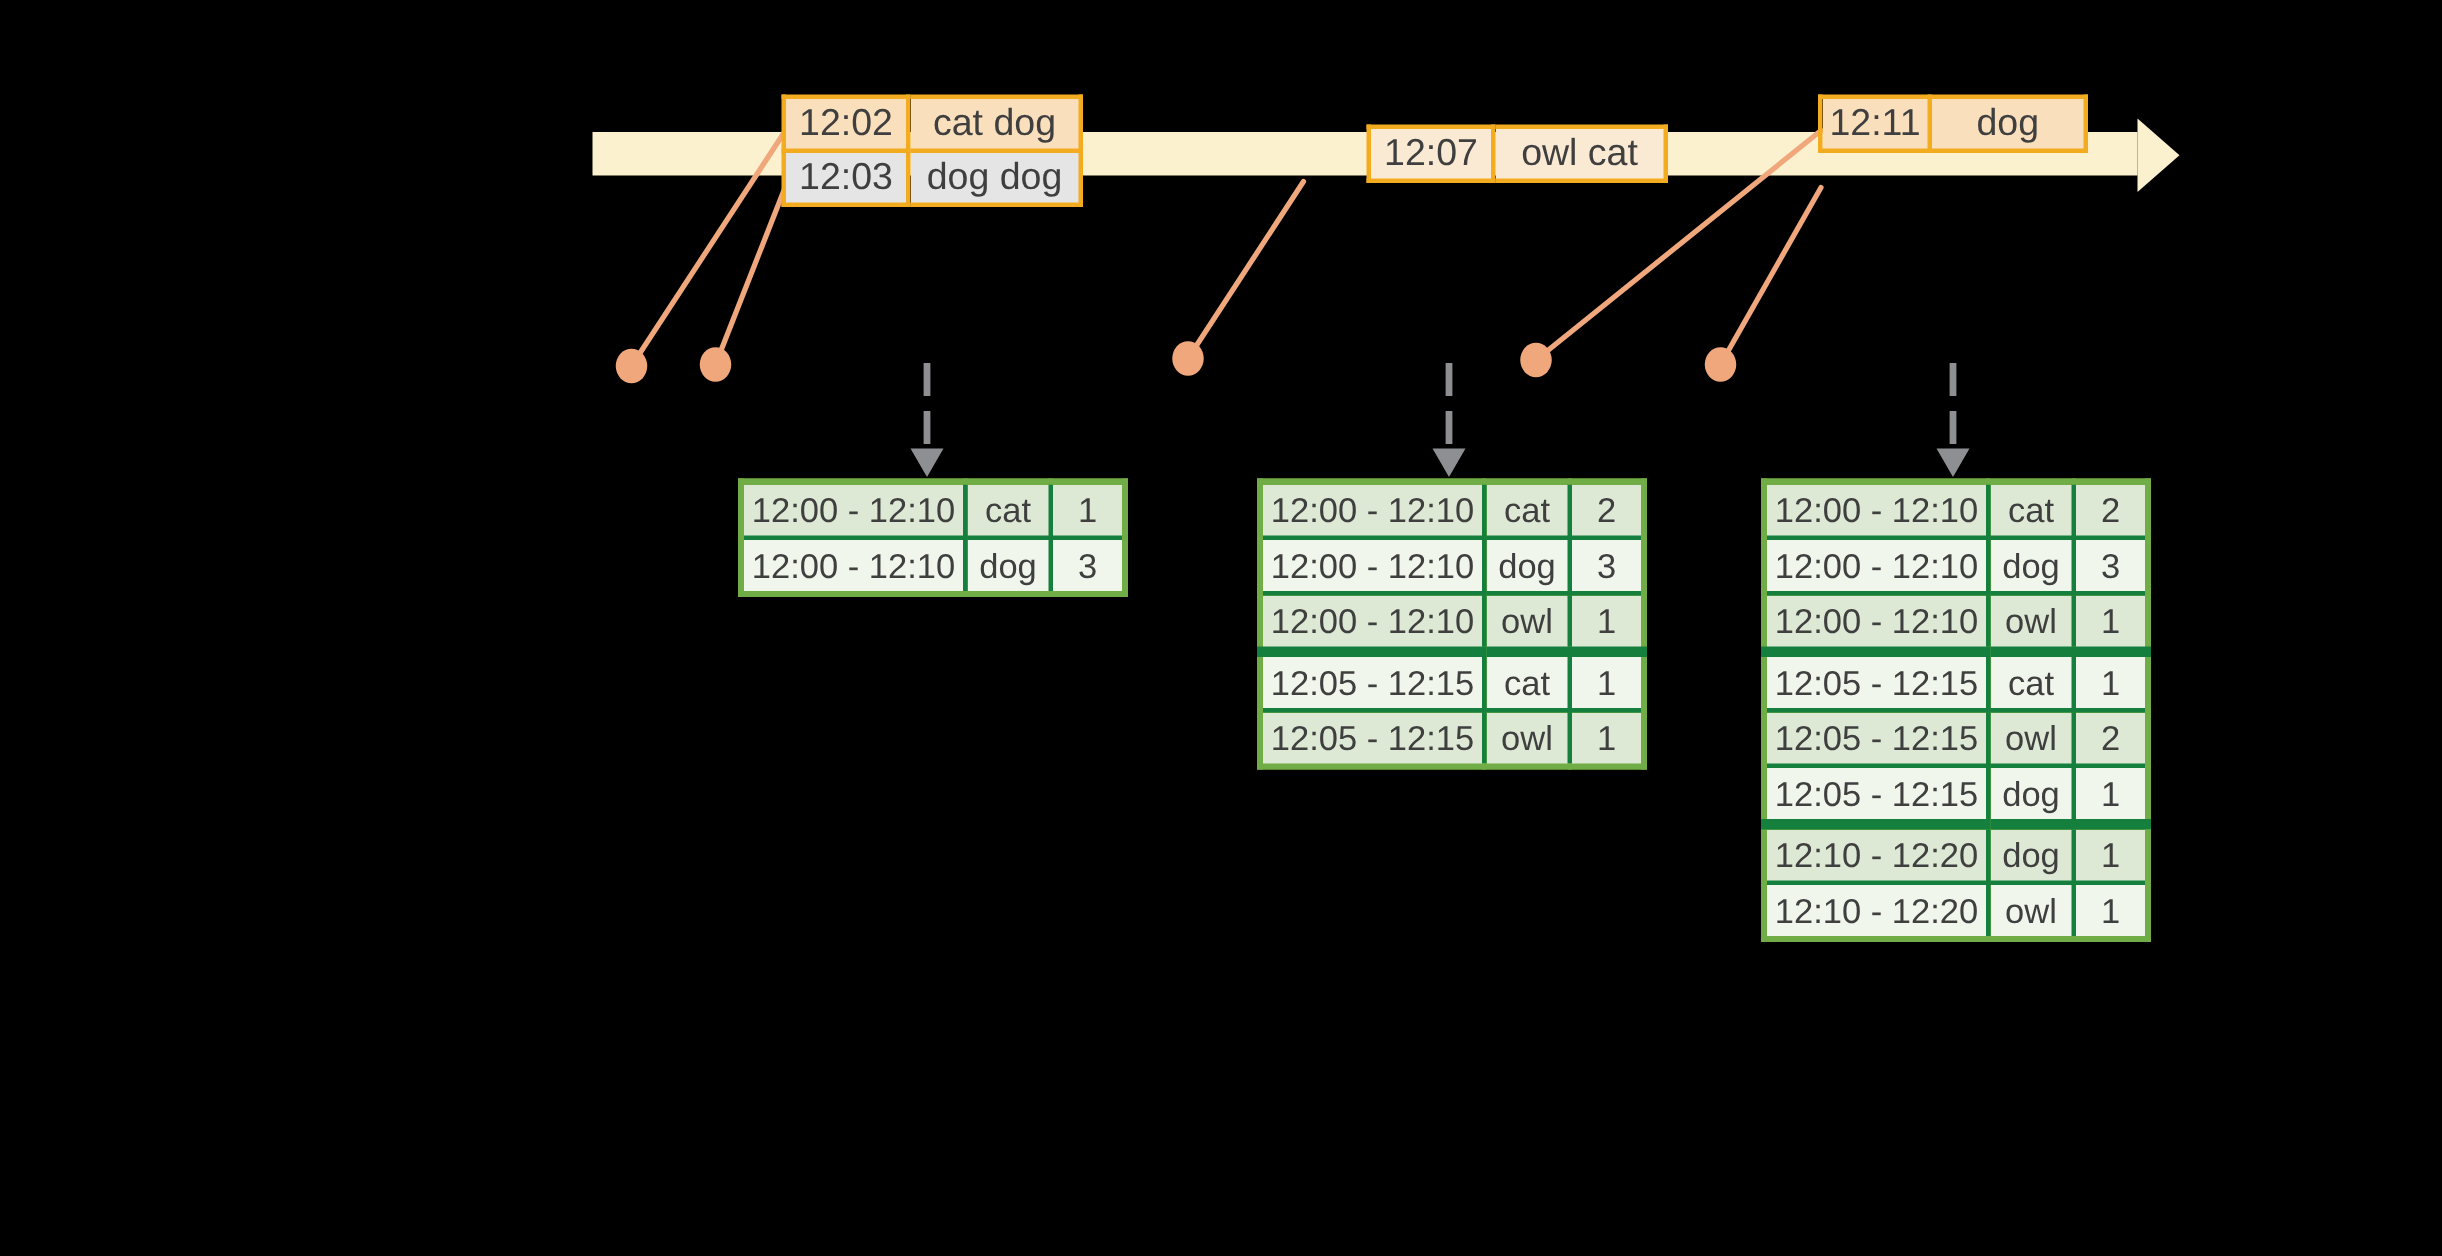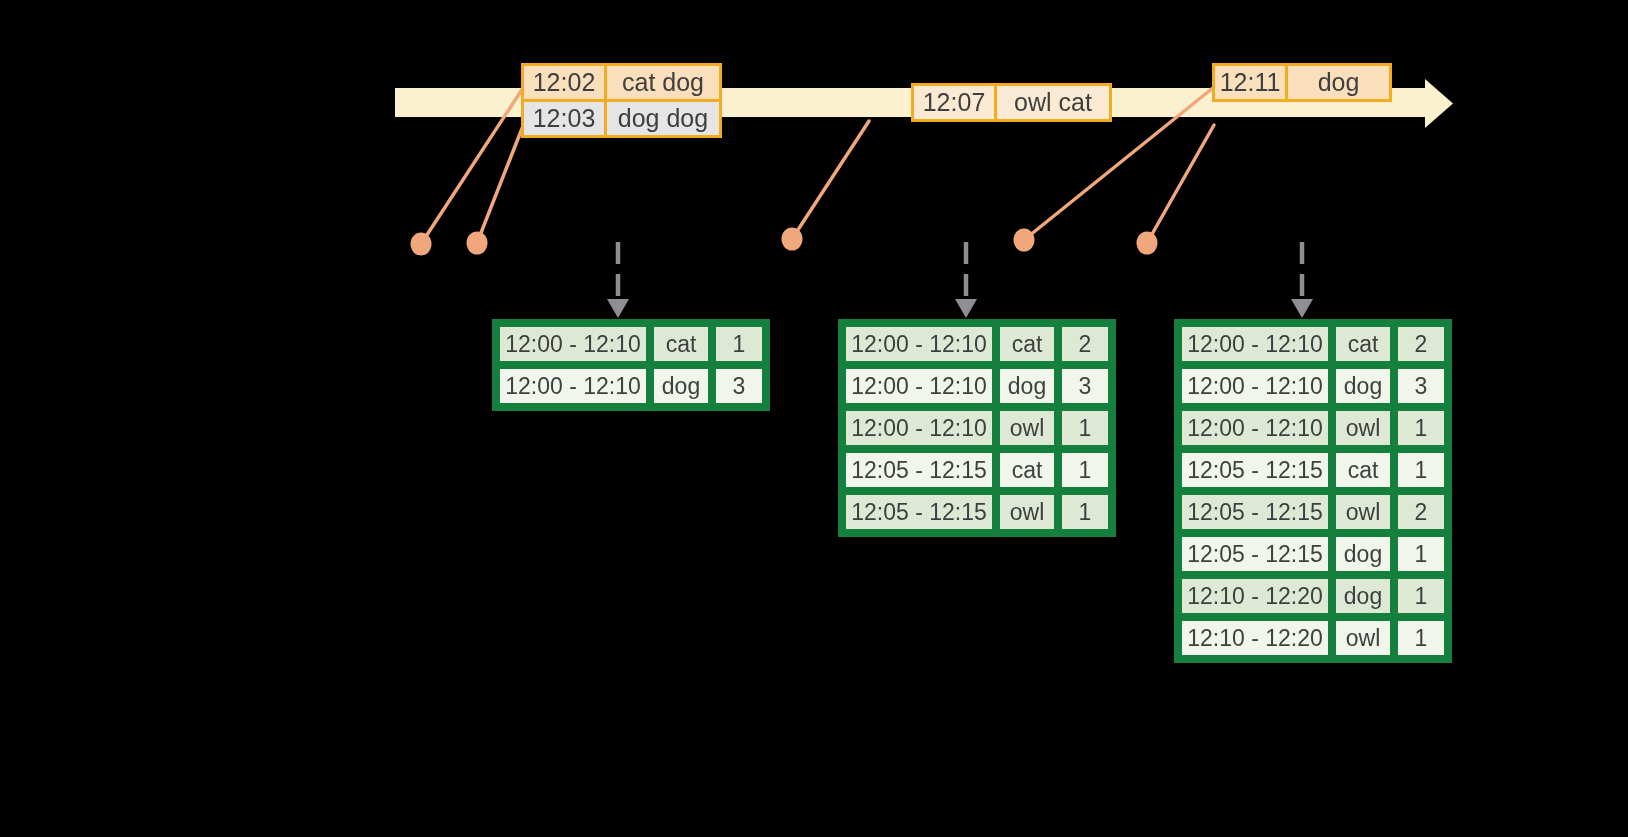--- a/index.html
+++ b/index.html
@@ -25,21 +25,21 @@
   tr.shade-dark td{background:#F9DFBC;}
   tr.shade-light td{background:#e5e5e5;}
   tr.shade-mid td{background:#FBEAD3;}
 
   
   table.result-table{
     position:absolute;border-collapse:collapse;table-layout:fixed;
     border:4px solid #70AD47;background:#70AD47;
   }
   table.result-table td{
-    border:8px solid #15803d;height:34px;text-align:center;vertical-align:middle;
+    border:3px solid #15803d;height:34px;text-align:center;vertical-align:middle;
     font-size:23px;color:#3f3f3f;padding:0;overflow:hidden;white-space:nowrap;
   }
   .result-table .col-window{width:146px;}
   .result-table .col-word{width:54px;}
   .result-table .col-count{width:46px;}
   .result-table tr:nth-child(odd) td{background:#DDE9D5;}
   .result-table tr:nth-child(even) td{background:#F0F6EC;}
   .result-table tr.group-start td{border-top-width:7px;}
 </style>
 </head>

